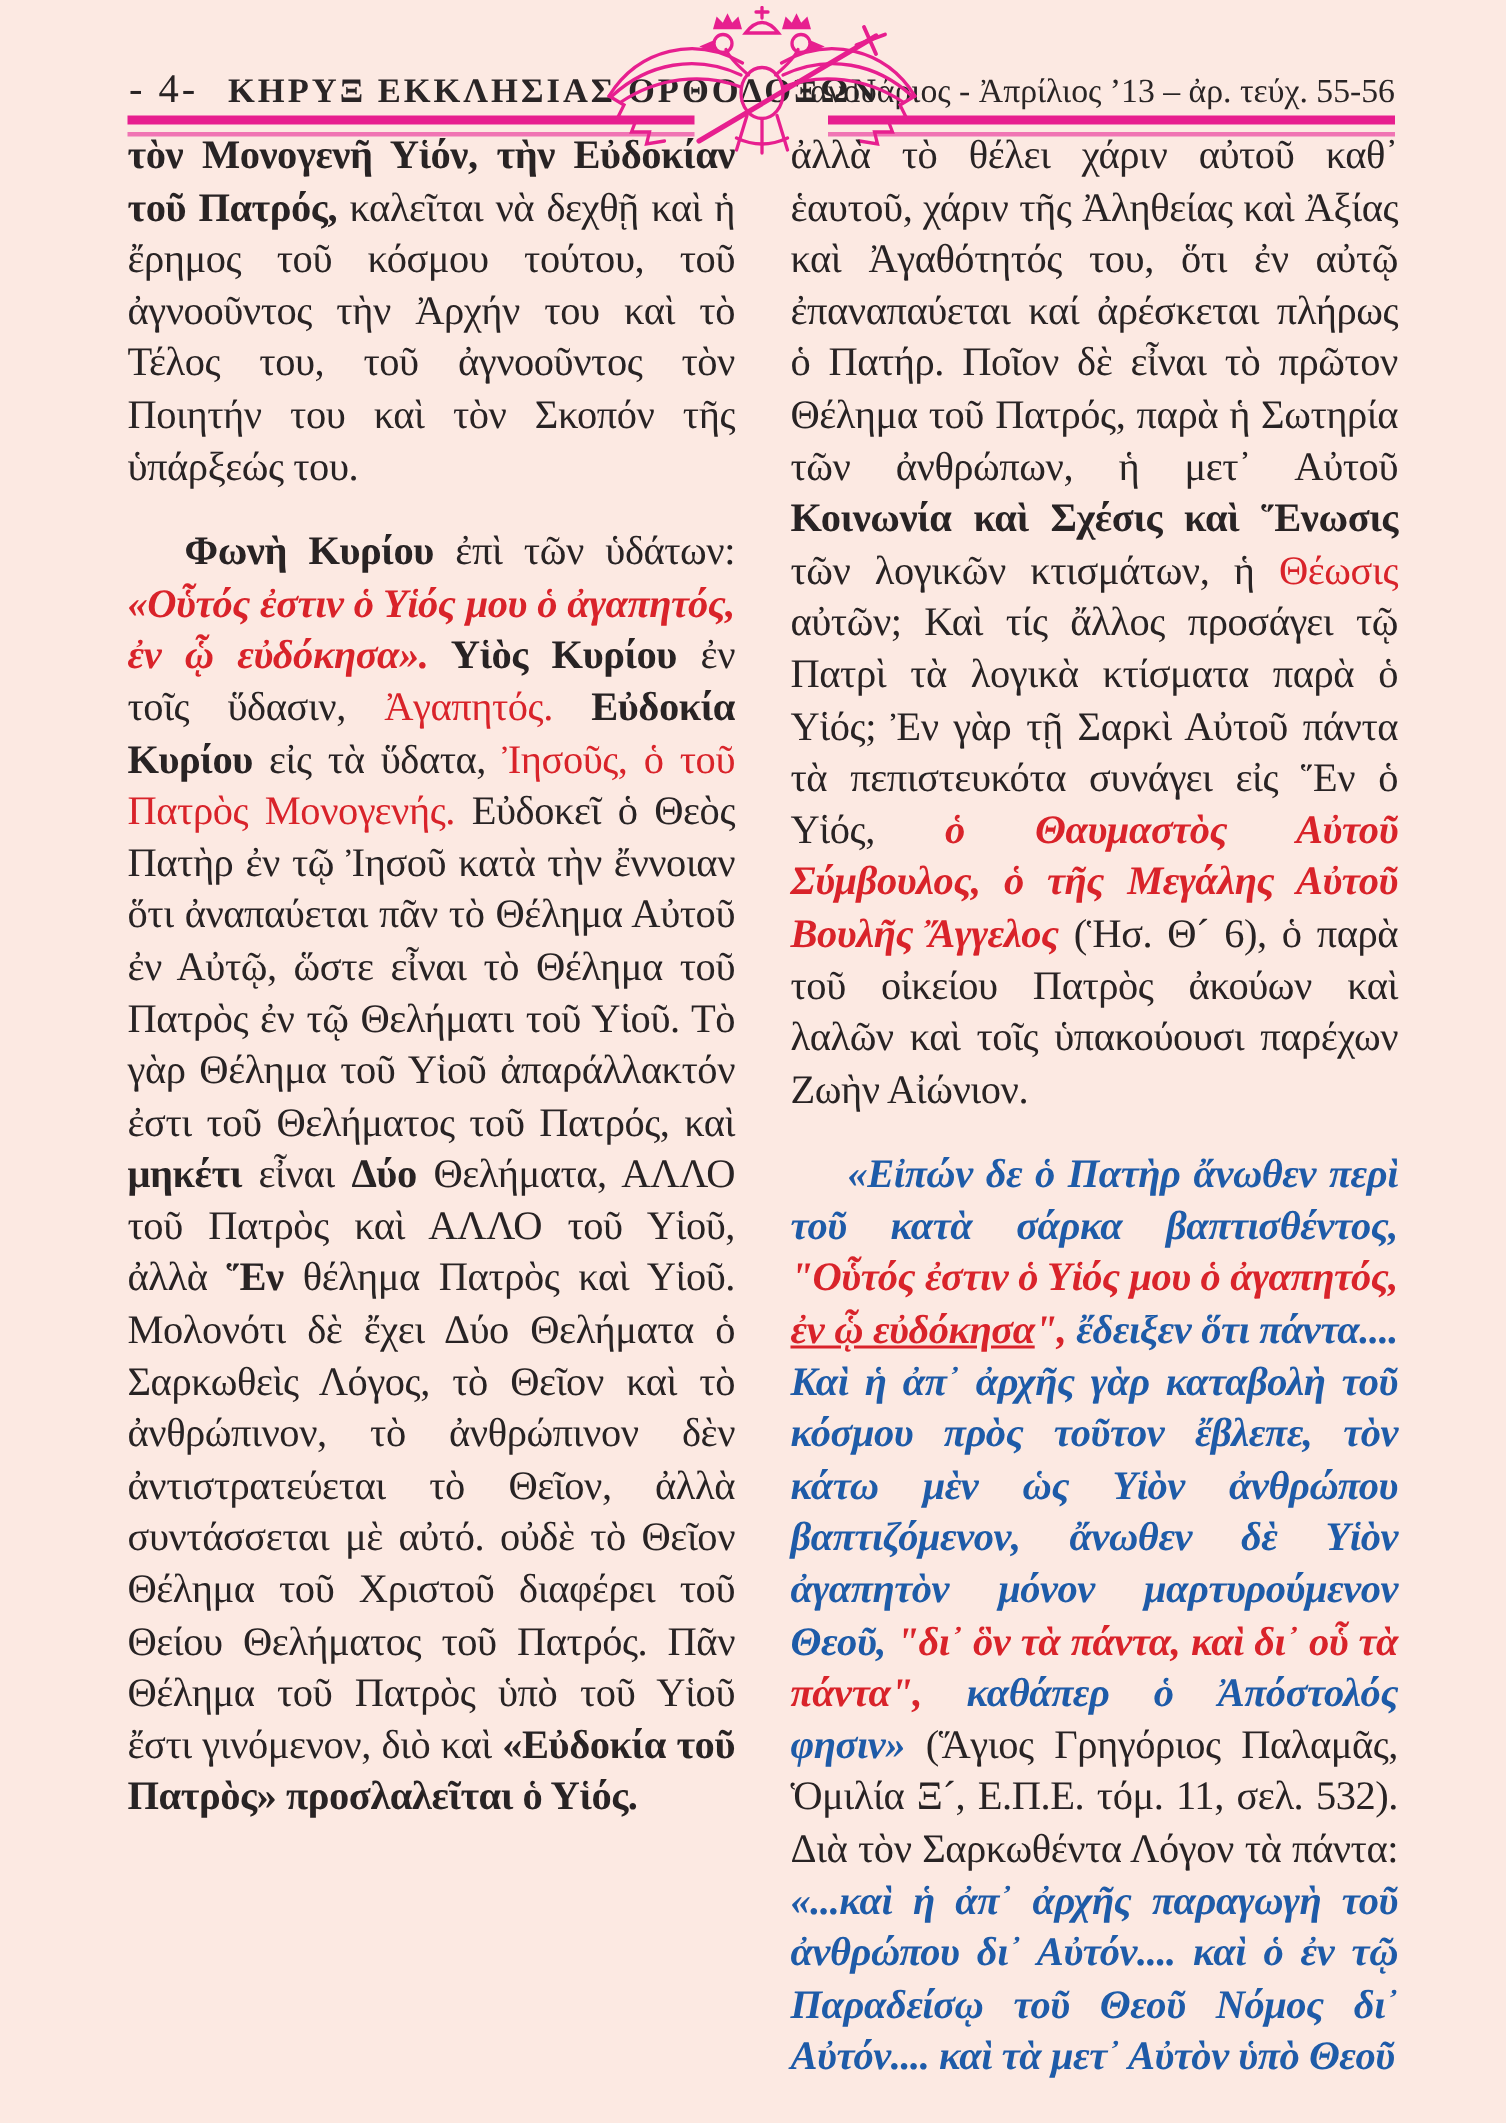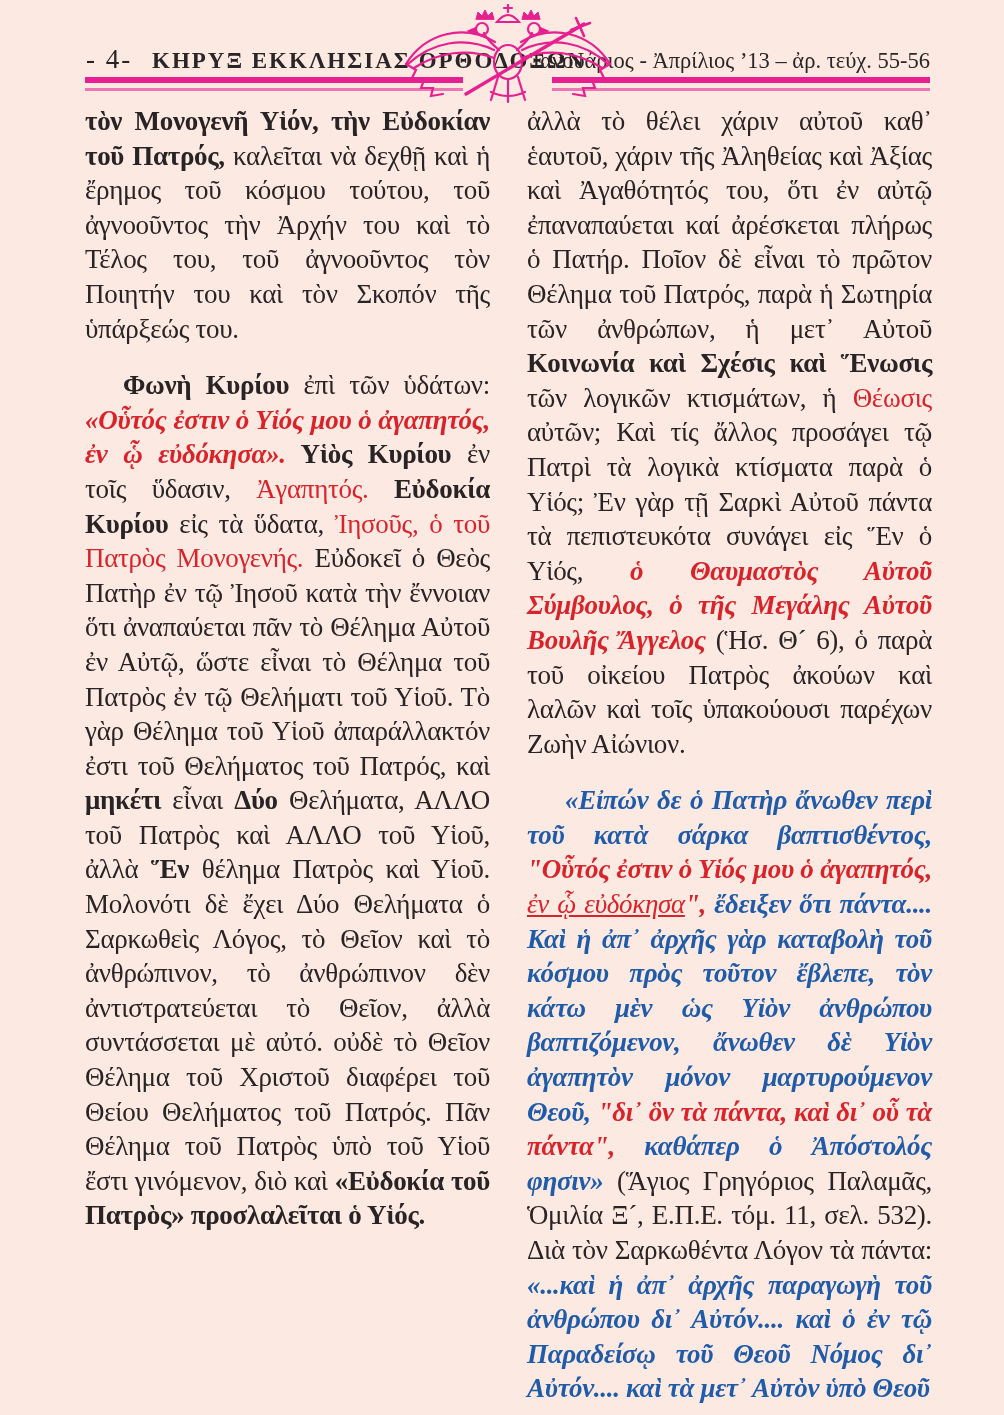--- a/index.html
+++ b/index.html
@@ -36,37 +36,37 @@
   .rule.thick{top:77px;height:6px;background:var(--magenta);}
   .rule.thin{top:88px;height:3px;background:var(--pinkline);}
   .rule.left{left:85px;width:378px;}
   .rule.right{left:552px;width:378px;}
   .emblem{
     position:absolute;left:398px;top:4px;width:220px;height:102px;
   }
   .emblem svg{width:100%;height:100%;}
   
   .content{
-    position:absolute;left:85px;top:104px;width:847px;
+    position:absolute;left:85px;top:86px;width:847px;
     display:flex;gap:37px;
   }
   .col{
     width:412px;
     font-size:27px;line-height:34.6px;
     text-align:justify;
     letter-spacing:-0.3px;
   }
   .col p{margin:0;}
   .col p.indent{text-indent:38px;margin-top:22px;}
   
   .run-n{}
   .run-b{font-weight:bold;}
   .run-rb{font-weight:normal;color:var(--red);}
   .run-rbi{font-weight:bold;font-style:italic;color:var(--red);}
-  .run-rbiu{font-weight:normal;font-style:italic;color:var(--red);text-decoration:underline;}
+  .run-rbiu{font-weight:bold;font-style:italic;color:var(--red);text-decoration:underline;}
   .run-bbi{font-weight:bold;font-style:italic;color:var(--blue);}
 </style>
 </head>
 <body>
 
 <div class="page-number">- 4-</div>
 <div class="masthead-title">ΚΗΡΥΞ ΕΚΚΛΗΣΙΑΣ ΟΡΘΟΔΟΞΩΝ</div>
 <div class="issue-info">Ἰανουάριος - Ἀπρίλιος ’13 – ἀρ. τεύχ. 55-56</div>
 
 <div class="rule thick left"></div>

